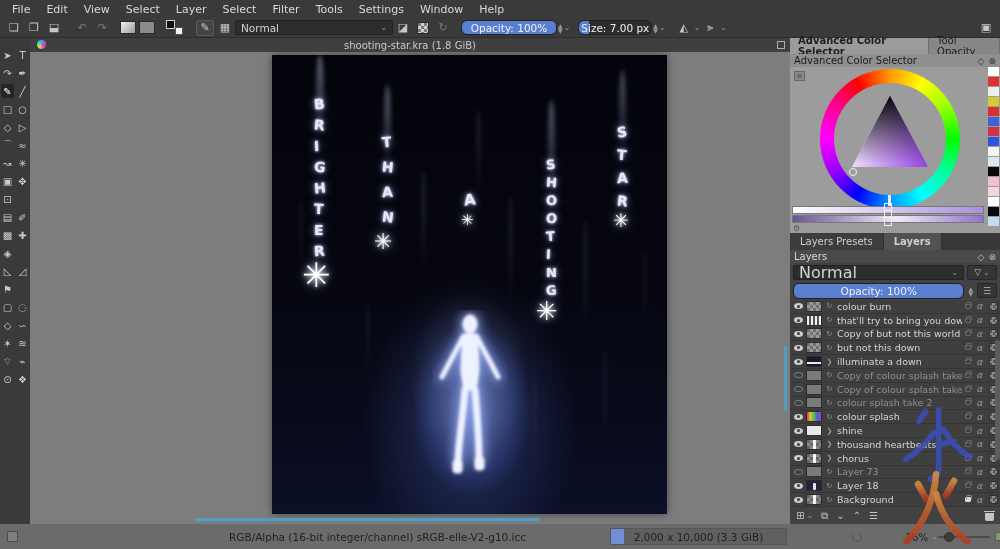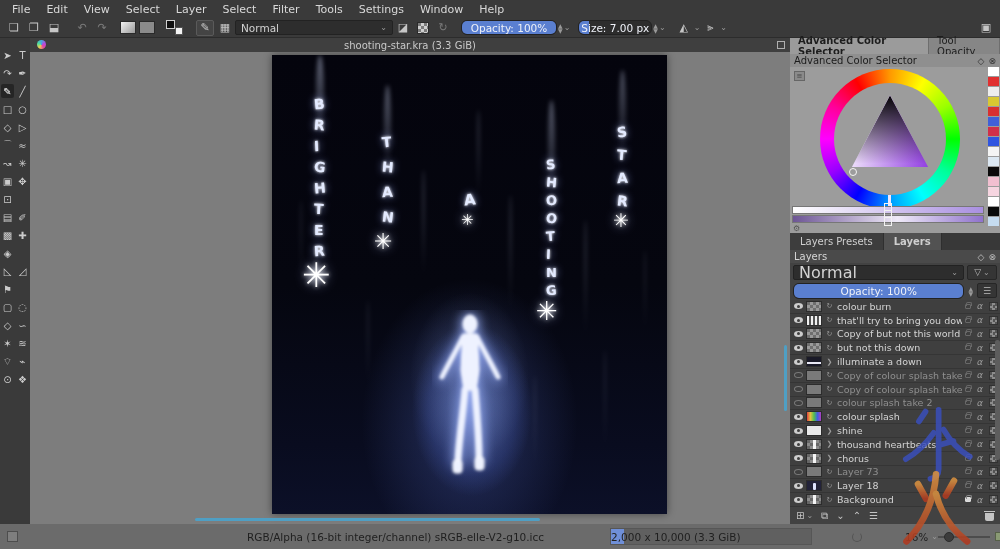--- a/index.html
+++ b/index.html
@@ -128,21 +128,21 @@
   .trash::before{content:"";position:absolute;left:0;top:2px;width:9px;height:8px;background:#c4c4c4;border-radius:0 0 2px 2px}
   .trash::after{content:"";position:absolute;left:-1px;top:0;width:11px;height:1.5px;background:#c4c4c4}
 
   
   .watermark{position:absolute;pointer-events:none;z-index:6}
 
   
   .statusbar{position:relative;height:25px;background:#6b6b6b;color:#1f1f1f;font-size:10.5px}
   .sb-abs{position:absolute;top:0;height:25px;display:flex;align-items:center}
   .sb-icon{width:11px;height:11px;border:1px solid #4d4d4d;background:#7e7e7e}
-  .sizebox{width:202px;height:17px;background:#606060;border:1px solid #565656;position:relative;display:flex;align-items:center;}
+  .sizebox{width:177px;height:17px;background:#606060;border:1px solid #565656;position:relative;display:flex;align-items:center;justify-content:center}
   .sizebox .mem{position:absolute;left:0;top:0;bottom:0;width:13px;background:#6f8fd8}
   .sizebox span{position:relative;z-index:1}
   .gauge{width:10px;height:10px;border-radius:50%;border:1.5px solid #4a4a4a;border-top-color:transparent;opacity:.7}
   .zoomtrack{width:52px;height:2px;background:#4c4c4c;position:relative}
   .zoomknob{position:absolute;left:6px;top:-4px;width:10px;height:10px;border-radius:50%;background:#3c3c3c;border:1px solid #2c2c2c}
   .fit-icon{width:9px;height:9px;background:#8a9a74;border:1px solid #566048}
 </style>
 </head>
 <body>
 
@@ -318,21 +318,21 @@
         </div>
         <div class="trow">
           <div class="tool">⊙</div>
           <div class="tool">❖</div>
         </div>
       </div>
 
     <div class="mdi">
       <div class="doc-titlebar">
         <i class="krita-dot"></i>
-        <span>shooting-star.kra (3.3 GiB)</span>
+        <span>shooting-star.kra (1.8 GiB)</span>
         <i class="restore-btn"></i>
       </div>
       <div class="viewport">
         <div class="document">
           <div style="position:absolute;inset:0">
               <div class="streak" style="left: 44px; top: 0px; width: 8px; height: 80px; opacity: 0.5;"></div>
               <div class="streak" style="left: 112px; top: 30px; width: 7px; height: 85px; opacity: 0.45;"></div>
               <div class="streak" style="left: 276px; top: 45px; width: 7px; height: 95px; opacity: 0.45;"></div>
               <div class="streak" style="left: 347px; top: 15px; width: 7px; height: 85px; opacity: 0.4;"></div>
               <div class="streak" style="left: 150px; top: 115px; width: 3px; height: 110px; opacity: 0.25;"></div>
@@ -755,21 +755,21 @@
       <path d="M72 18 L62 36"></path>
       <path d="M50 10 C48 40,36 70,14 92"></path>
       <path d="M50 34 C56 58,70 78,88 92"></path>
     </g>
   </svg>
 
   <div class="statusbar">
     <div class="sb-abs" style="left:7px">
         <span class="sb-icon"></span>
       </div>
-    <div class="sb-abs" style="left:247px">
+    <div class="sb-abs" style="left:229px">
         <span>RGB/Alpha (16-bit integer/channel)  sRGB-elle-V2-g10.icc</span>
       </div>
     <div class="sb-abs" style="left:610px">
       <div class="sizebox">
         <i class="mem"></i>
         <span>2,000 x 10,000 (3.3 GiB)</span>
       </div>
     </div>
     <div class="sb-abs" style="left:852px">
         <span class="gauge"></span>

